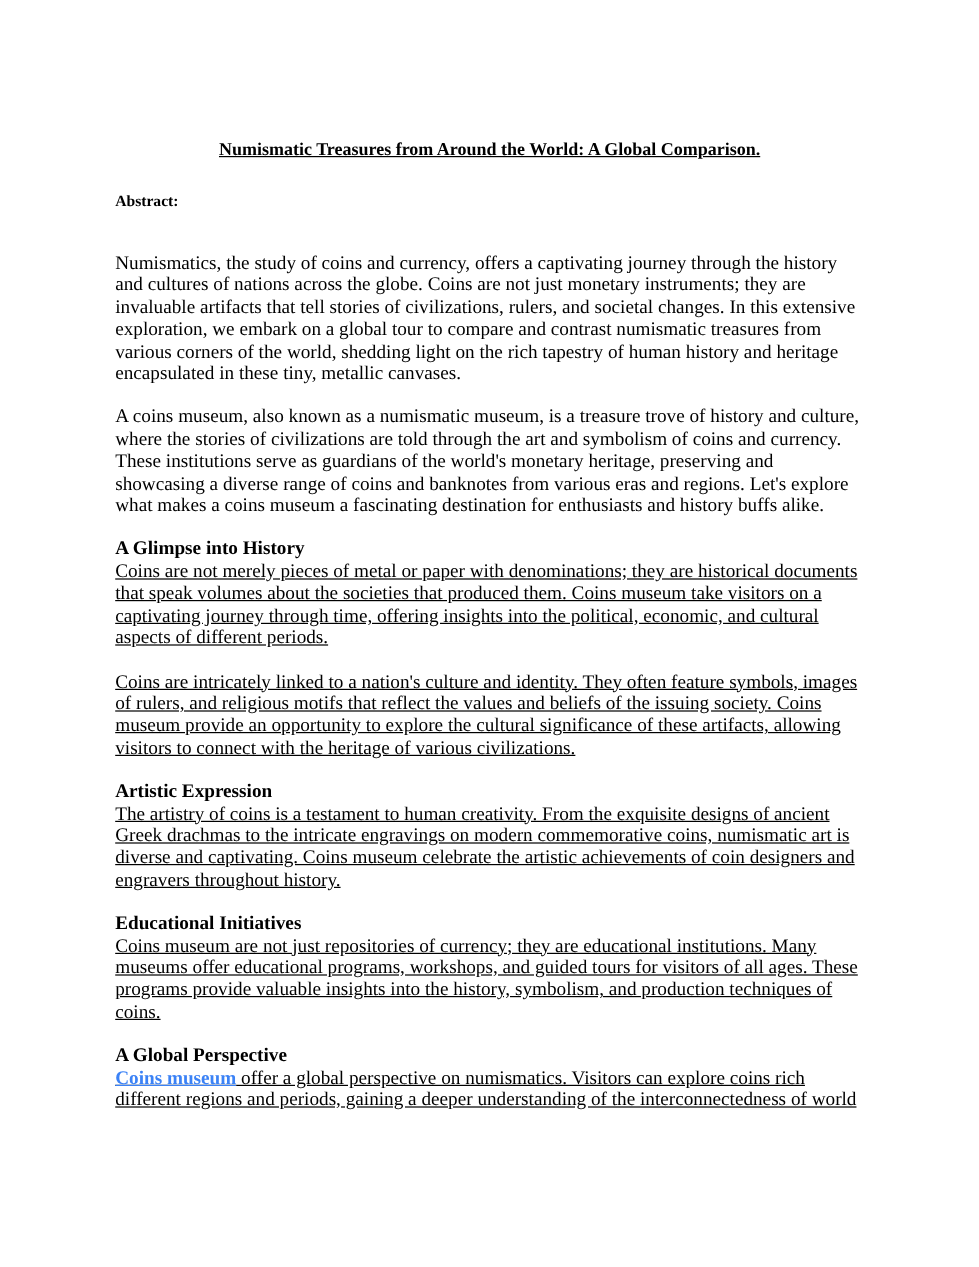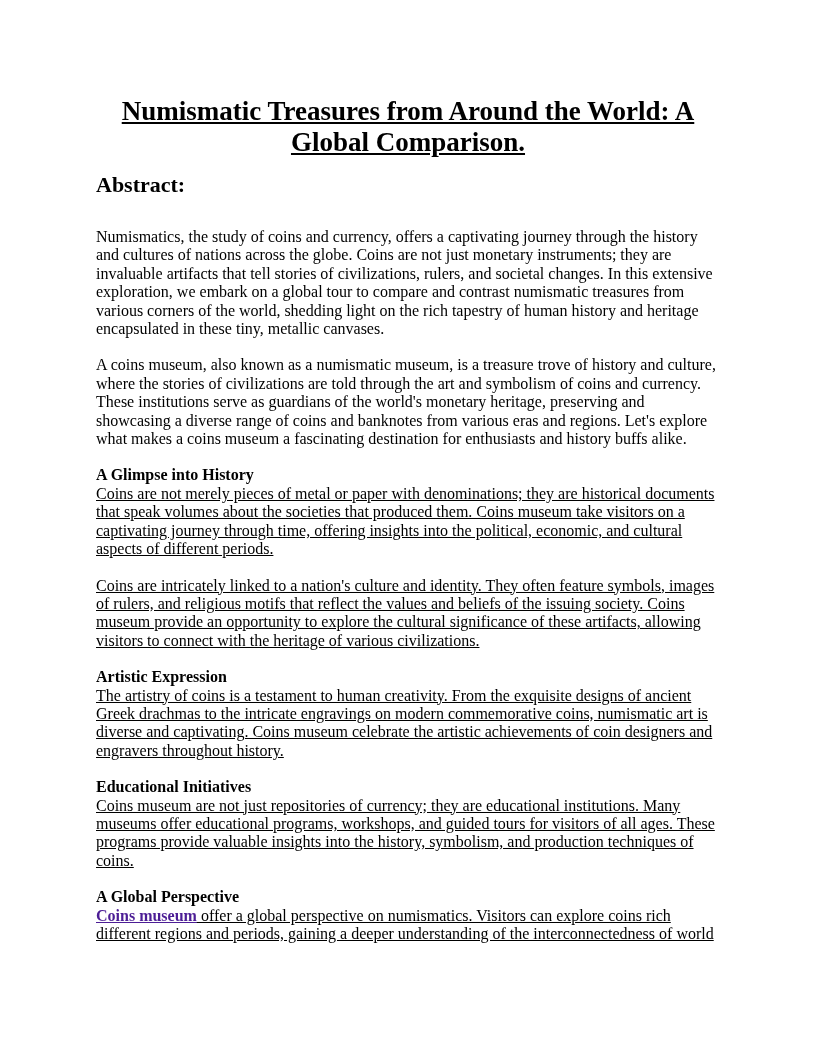--- a/index.html
+++ b/index.html
@@ -11,29 +11,29 @@
     width: 816px;
     height: 1056px;
     box-sizing: border-box;
     padding: 96px 96px 60px 96px;
     background: #ffffff;
     color: #000000;
     font-family: "Liberation Serif", "DejaVu Serif", serif;
     overflow: hidden;
   }
   .doc-title {
-    font-size: 27px;
+    font-size: 15px;
     line-height: 31px;
     font-weight: bold;
     text-align: center;
     text-decoration: underline;
-    margin: 0;
+    margin: 14px;
   }
   .abstract-heading {
-    font-size: 22px;
+    font-size: 13px;
     line-height: 24px;
     font-weight: bold;
     margin: 15px 0 0 0;
   }
   .body-par {
     font-size: 16px;
     line-height: 18.4px;
     margin: 18px 0 0 0;
   }
   .first-par {
@@ -87,16 +87,16 @@
     <p class="section-body">The artistry of coins is a testament to human creativity. From the exquisite designs of ancient Greek drachmas to the intricate engravings on modern commemorative coins, numismatic art is diverse and captivating. Coins museum celebrate the artistic achievements of coin designers and engravers throughout history.</p>
   </div>
 
   <div class="section">
     <p class="section-heading">Educational Initiatives</p>
     <p class="section-body">Coins museum are not just repositories of currency; they are educational institutions. Many museums offer educational programs, workshops, and guided tours for visitors of all ages. These programs provide valuable insights into the history, symbolism, and production techniques of coins.</p>
   </div>
 
   <div class="section">
     <p class="section-heading">A Global Perspective</p>
-    <p class="section-body"><a class="doc-link" href="#" style="color: #4c1d95;">Coins museum</a><span> offer a global perspective on numismatics. Visitors can explore coins rich different regions and periods, gaining a deeper understanding of the interconnectedness of world</span></p>
+    <p class="section-body"><a class="doc-link" href="#" style="color: #3b82f6;">Coins museum</a><span> offer a global perspective on numismatics. Visitors can explore coins rich different regions and periods, gaining a deeper understanding of the interconnectedness of world</span></p>
   </div>
 
 </div>
 
 </body></html>

